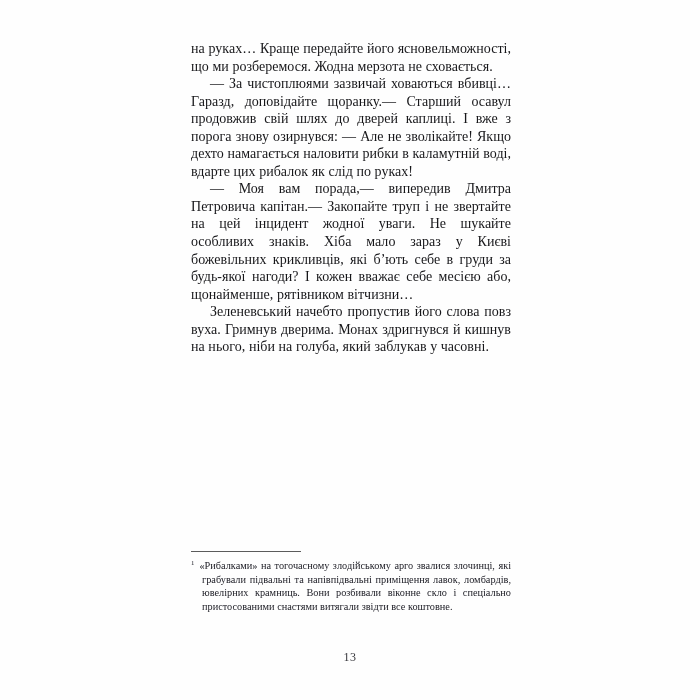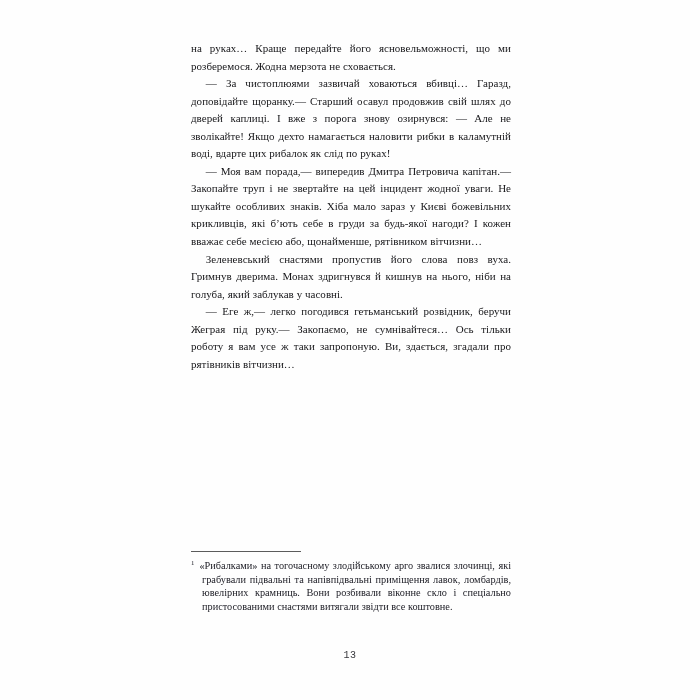--- a/index.html
+++ b/index.html
@@ -30,21 +30,21 @@
     left: 191px;
     top: 40px;
     width: 320px;
   }
 
   .para {
     margin: 0;
     text-indent: 1.35em;
     text-align: justify;
     text-justify: inter-word;
-    font-size: 11px;
+    font-size: 14px;
     line-height: 17.55px;
     color: #17171a;
     hyphens: manual;
     letter-spacing: 0.02px;
     word-spacing: 0.1px;
   }
 
   .para.no-indent {
     text-indent: 0;
   }
@@ -89,43 +89,42 @@
     padding-right: 5px;
   }
 
   
   #page-number {
     position: absolute;
     left: 0;
     top: 650px;
     width: 700px;
     text-align: center;
-    font-size: 10px;
+    font-size: 12px;
     color: #35353a;
-    font-family: Liberation Mono, monospace;
+    font-family: Liberation Serif, serif;
     letter-spacing: 0.4px;
   }
 </style>
 </head>
 <body>
 
 <div id="page">
 
   <div id="text-column">
 
     <p class="para no-indent">на руках… Краще передайте його ясновельможності, що ми розберемося. Жодна мерзота не сховається.</p>
 
     <p class="para">— За чистоплюями зазвичай ховаються вбивці… Гаразд, доповідайте щоранку.— Старший осавул продовжив свій шлях до дверей каплиці. І вже з порога знову озирнувся: — Але не зволікайте! Якщо дехто намагається наловити рибки в каламутній воді, вдарте цих рибалок як слід по руках!</p>
 
 
     <p class="para">— Моя вам порада,— випередив Дмитра Петровича капітан.— Закопайте труп і не звертайте на цей інцидент жодної уваги. Не шукайте особливих знаків. Хіба мало зараз у Києві божевільних крикливців, які б’ють себе в груди за будь-якої нагоди? І кожен вважає себе месією або, щонайменше, рятівником вітчизни…</p>
 
-    <p class="para">Зеленевський снастями пропустив його слова повз вуха. Гримнув дверима. Монах здригнувся й кишнув на нього, ніби на голуба, який заблукав у часовні.</p>
+    <p class="para">Зеленевський начебто пропустив його слова повз вуха. Гримнув дверима. Монах здригнувся й кишнув на нього, ніби на голуба, який заблукав у часовні.</p>
 
-    <p class="para">— Еге ж,— легко погодився гетьманський розвідник, беручи Жеграя під руку.— Закопаємо, не сумнівайтеся… Ось тільки роботу я вам усе ж таки запропоную. Ви, здається, згадали про рятівників вітчизни…</p>
 
 
   </div>
 
   <div id="footnote-area">
     <hr id="footnote-rule">
     <p class="footnote-body"><span class="fn-num">1</span><span>«Рибалками» на тогочасному злодійському арго звалися злочинці, які грабували підвальні та напівпідвальні приміщення лавок, ломбардів, ювелірних крамниць. Вони розбивали віконне скло і спеціально пристосованими снастями витягали звідти все коштовне.</span></p>
   </div>
 
   <div id="page-number">13</div>

